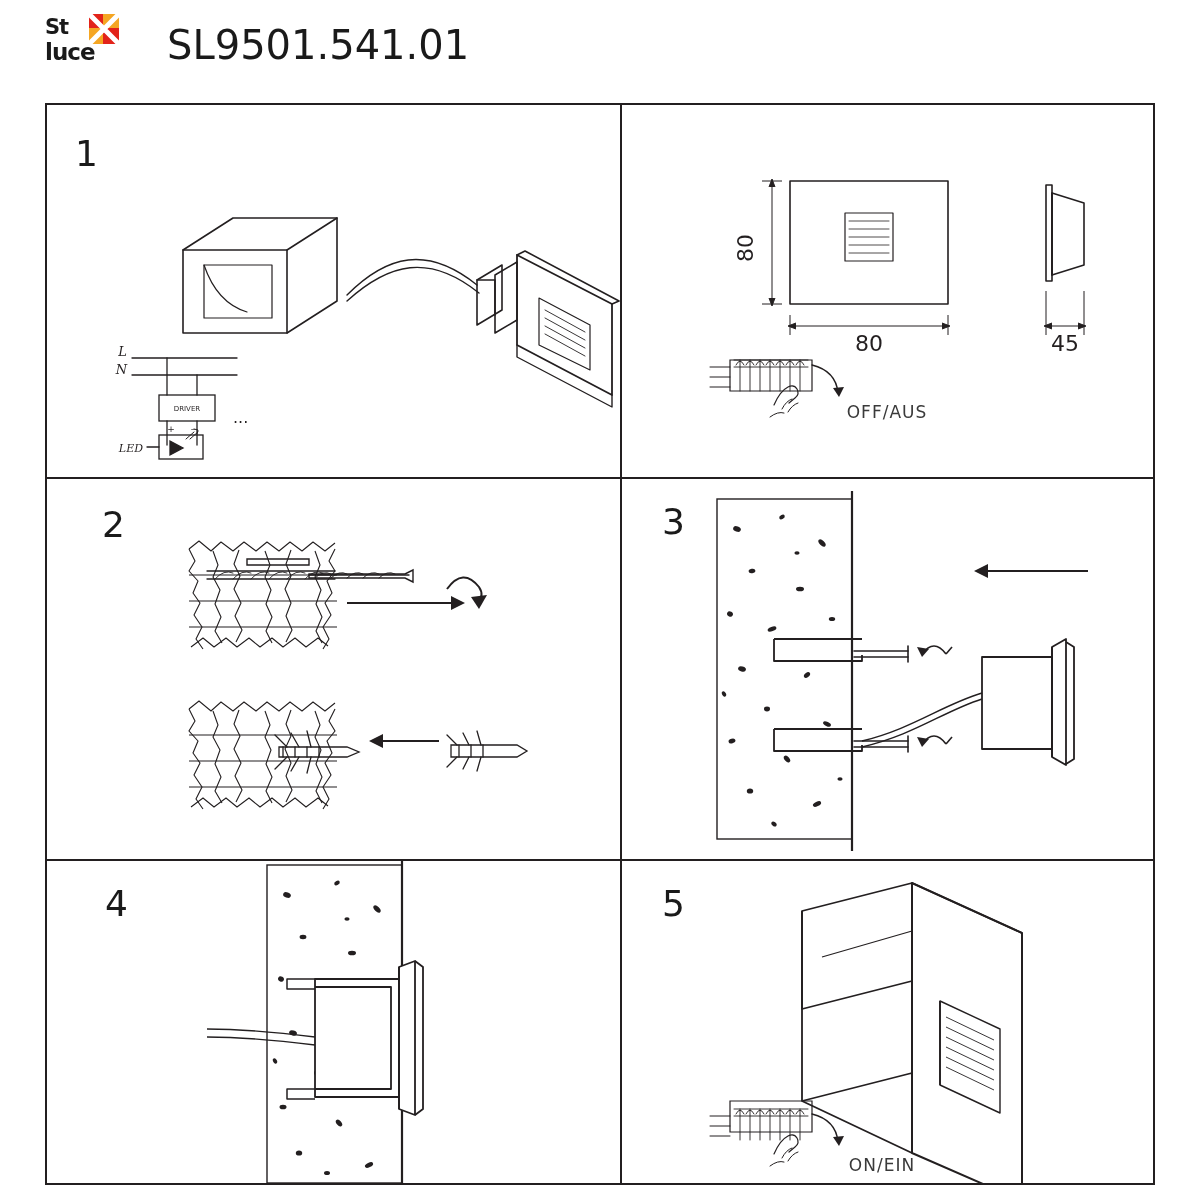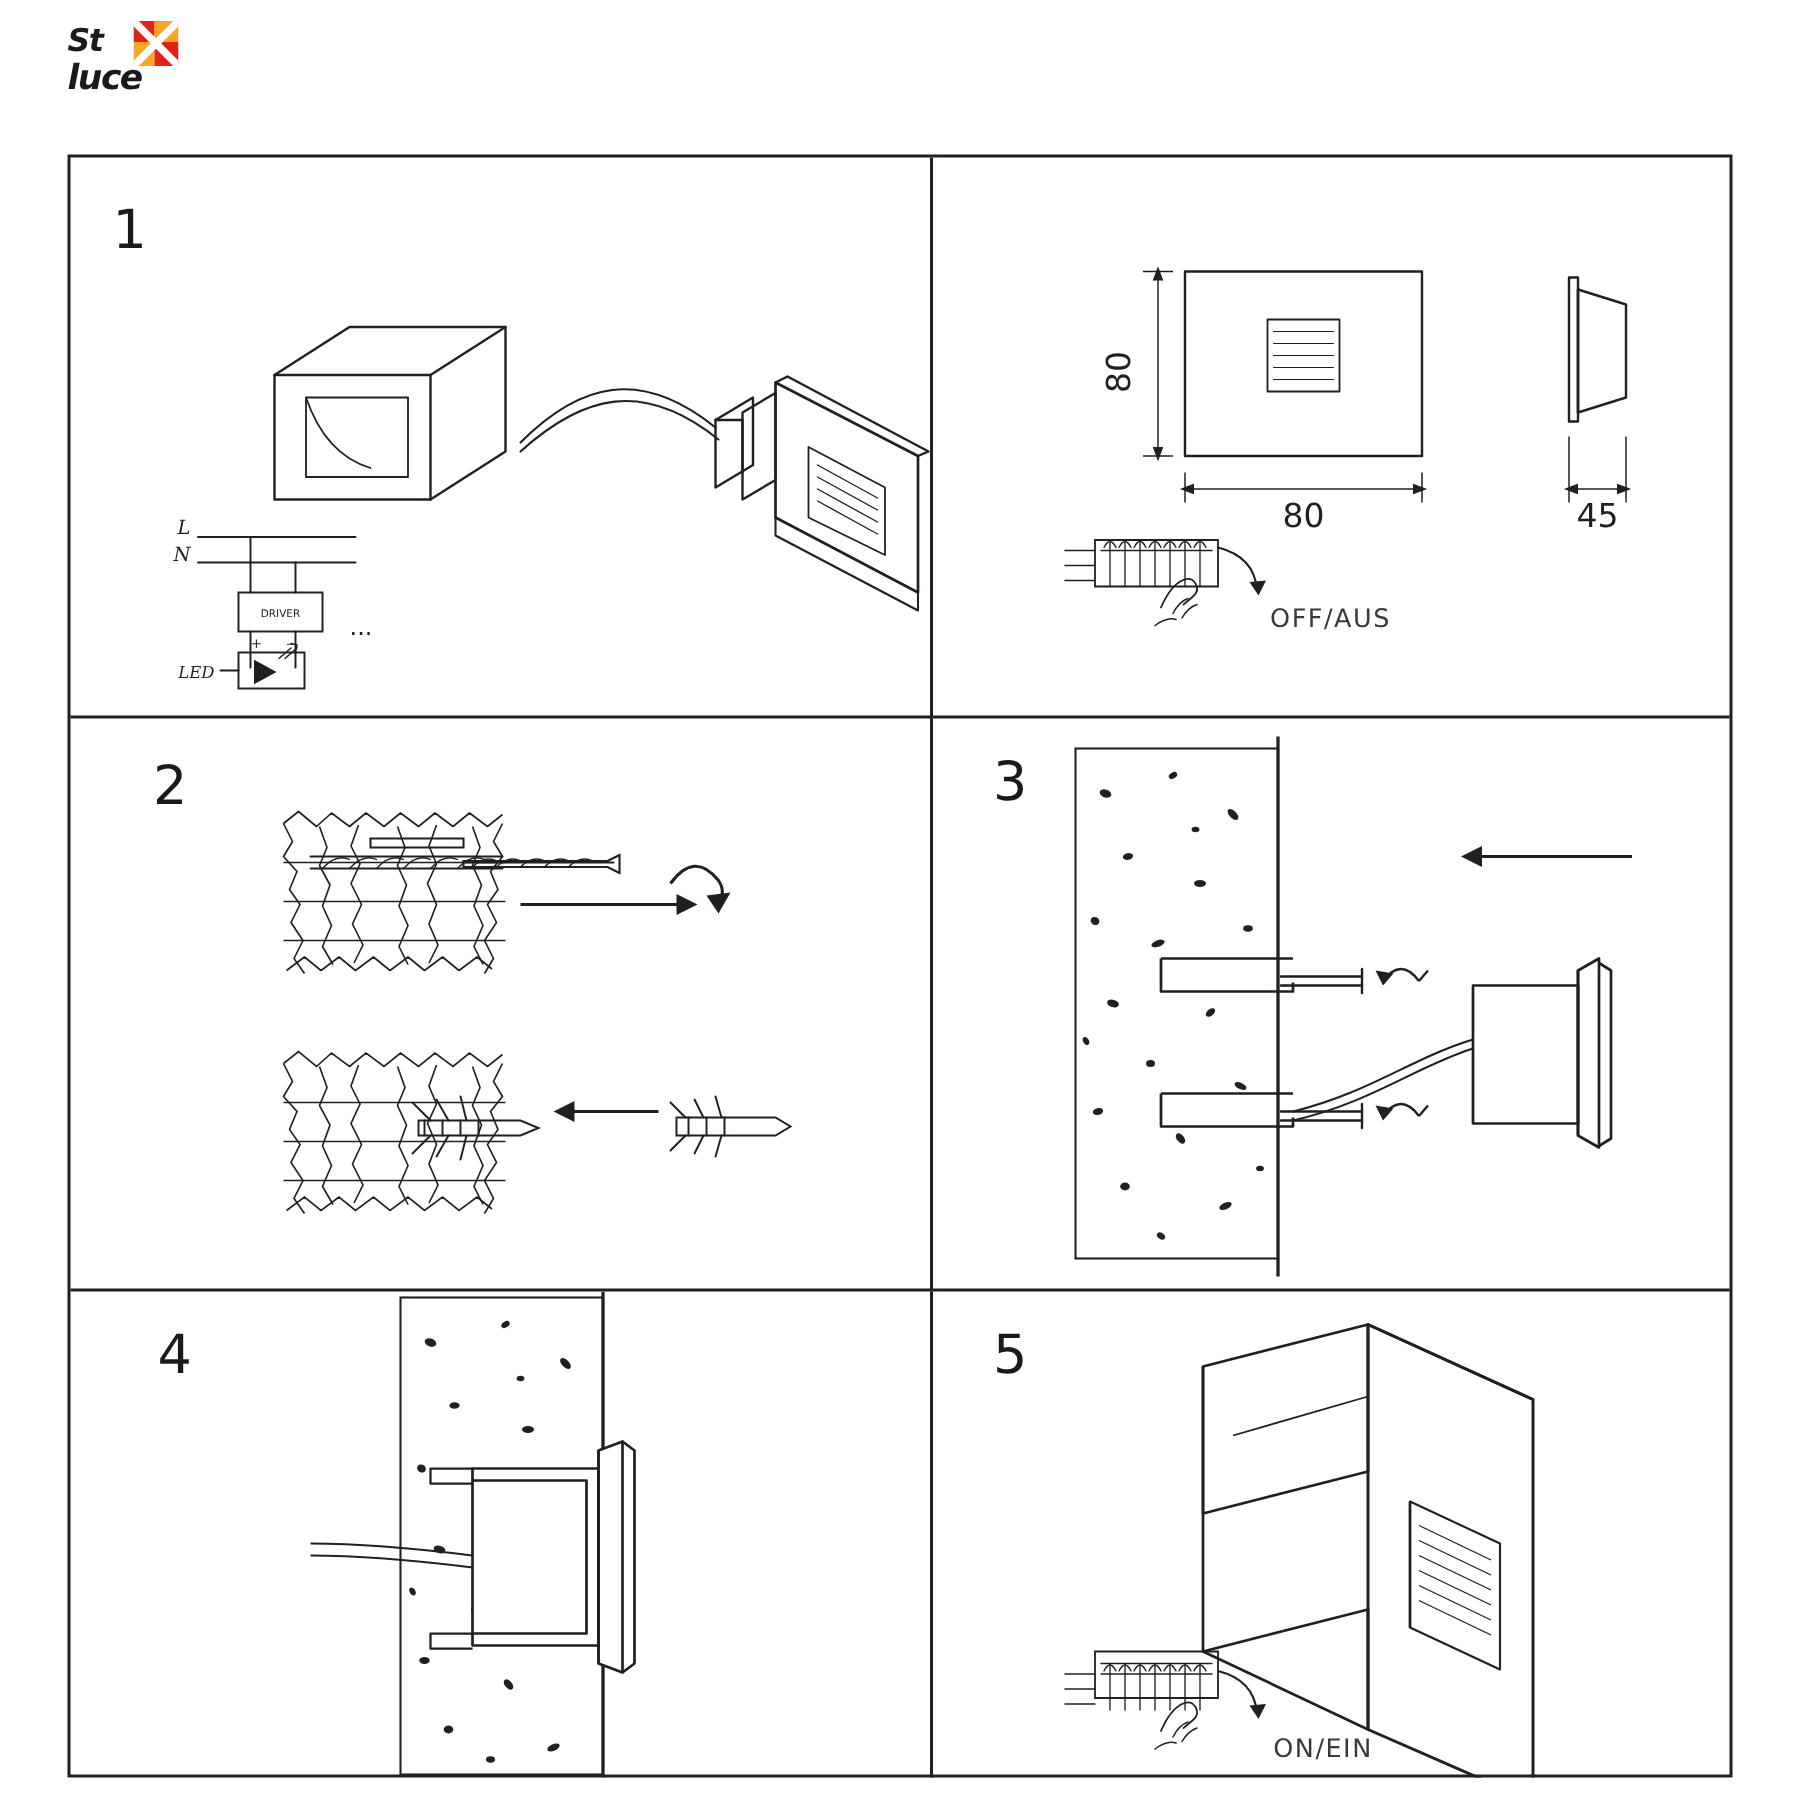--- a/index.html
+++ b/index.html
@@ -22,21 +22,20 @@
     height: 1200px;
   }
   
   .header {
     position: absolute;
     left: 45px;
     top: 12px;
     display: flex;
     align-items: flex-end;
     gap: 36px;
-    font-style: italic;
   }
   .logo {
     position: relative;
     width: 86px;
     height: 56px;
   }
   .logo-text-top {
     position: absolute;
     left: 0; top: 3px;
     font-size: 21px;
@@ -106,20 +105,21 @@
       <div class="logo-text-top">St</div>
       <div class="logo-text-bot">luce</div>
       <svg class="logo-mark" viewBox="0 0 30 30" width="30" height="30">
         <rect x="0" y="0" width="14" height="14" fill="#e2231a"></rect>
         <rect x="14" y="0" width="16" height="14" fill="#f5a623"></rect>
         <rect x="0" y="14" width="14" height="16" fill="#f5a623"></rect>
         <rect x="14" y="14" width="16" height="16" fill="#e2231a"></rect>
         <path d="M0 0 L30 30 M30 0 L0 30" stroke="#ffffff" stroke-width="5" fill="none"></path>
       </svg>
     </div>
+    <div class="model-title">SL9501.541.01</div>
   </div>
 
   <div class="grid">
 
     <div class="cell b-r b-b" style="left:0;top:0;width:575px;height:374px;">
       <div class="cell-num" style="left:28px;top:28px;">1</div>
 
       <svg class="fig" style="left:0;top:0;" width="575" height="374" viewBox="0 0 575 374">
         <g fill="none" stroke="#231f20" stroke-width="1.6" stroke-linejoin="round" stroke-linecap="round">
 

